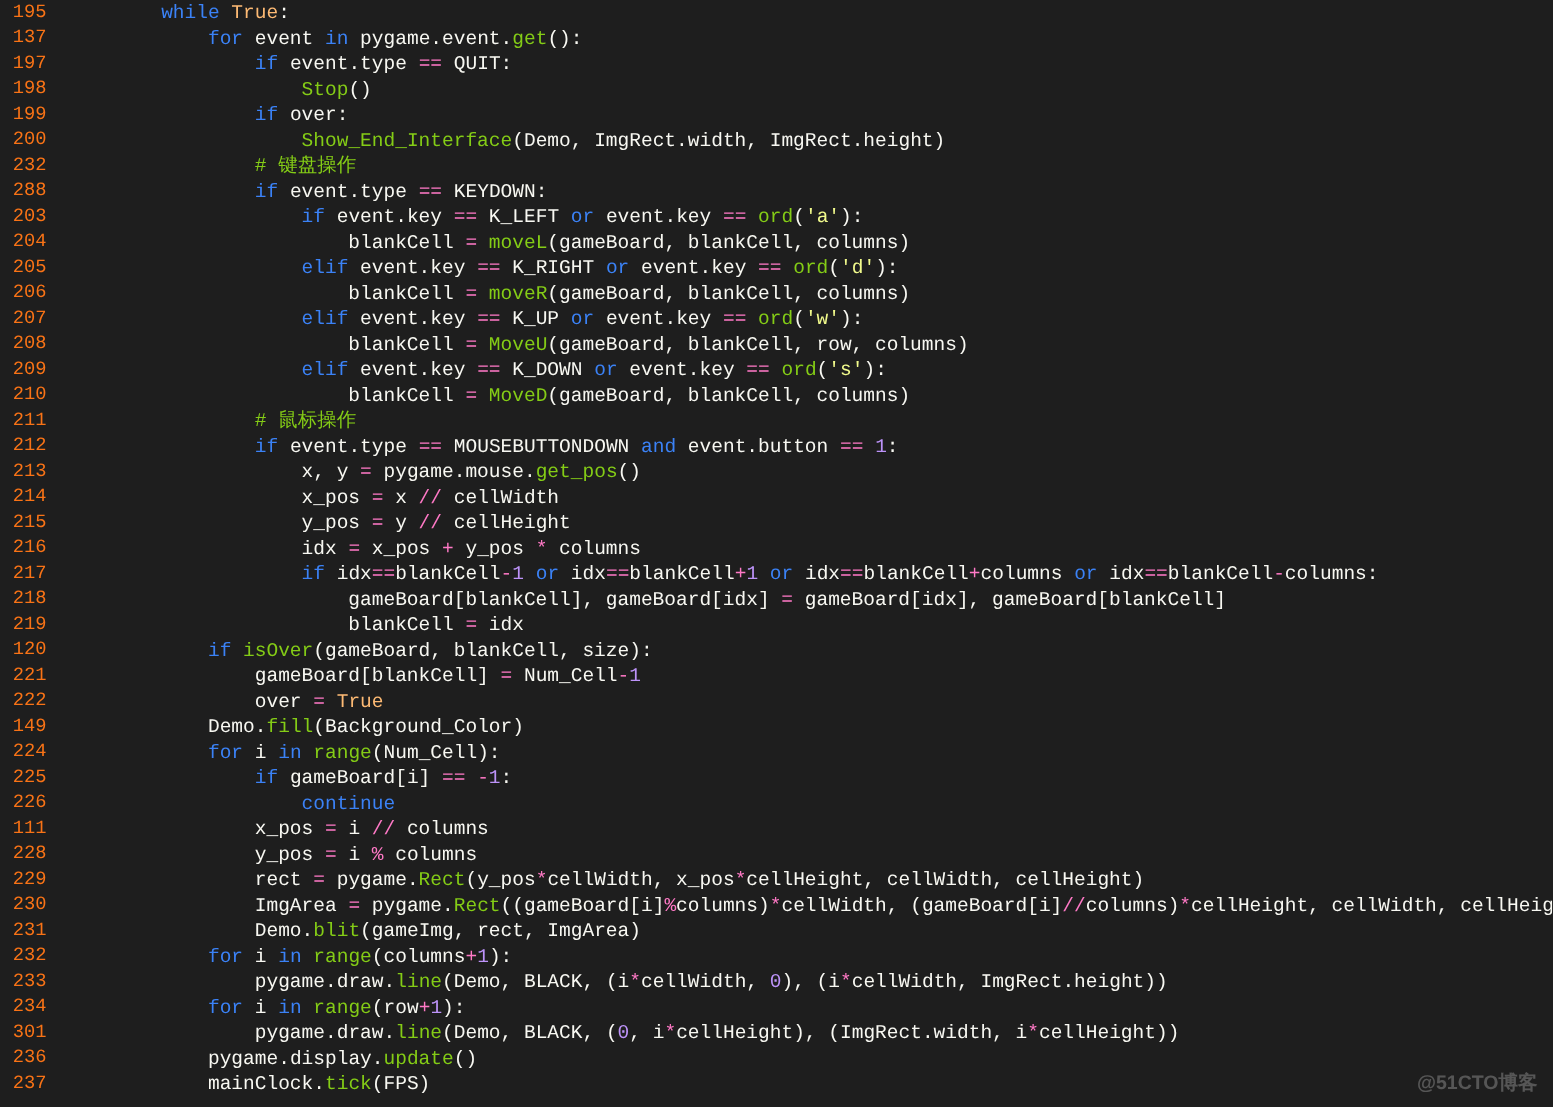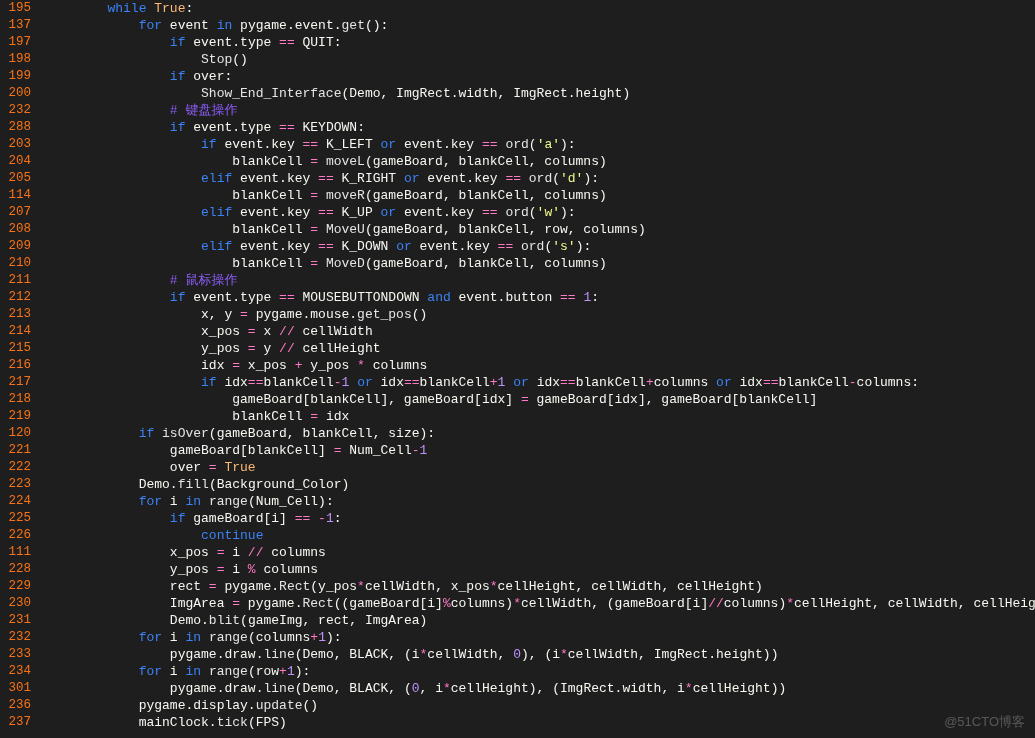--- a/index.html
+++ b/index.html
@@ -29,70 +29,71 @@
   }
   .gutter .ln { height: 17px; }
   .code {
     flex: 1;
     white-space: pre;
     overflow: hidden;
   }
   .code .line { height: 17px; }
   .kw  { color: #3b82f6; }      
   .bool{ color: #fdba74; }      
-  .fn  { color: #e5e5e5; text-align: center; }      
+  .fn  { color: #84cc16; text-align: center; }      
   .str { color: #f1fa8c; }      
   .num { color: #bd93f9; }      
   .op  { color: #ff79c6; }      
-  .cmt { color: #8b5cf6; }      
+  .cmt { color: #84cc16; }      
   .id  { color: #f8f8f2; }      
   .pun { color: #f8f8f2; }
   .watermark {
     position: absolute;
     right: 10px;
     bottom: 8px;
     color: rgba(255,255,255,0.25);
     font-size: 13px;
     font-family: sans-serif;
+    font-weight: bold;
   }
 </style>
 </head>
 <body>
 
 <div class="editor">
   <div class="gutter" id="gutter">
       <div class="ln">195</div>
       <div class="ln">137</div>
       <div class="ln">197</div>
       <div class="ln">198</div>
       <div class="ln">199</div>
       <div class="ln">200</div>
       <div class="ln">232</div>
       <div class="ln">288</div>
       <div class="ln">203</div>
       <div class="ln">204</div>
       <div class="ln">205</div>
-      <div class="ln">114</div>
+      <div class="ln">206</div>
       <div class="ln">207</div>
       <div class="ln">208</div>
       <div class="ln">209</div>
       <div class="ln">210</div>
       <div class="ln">211</div>
       <div class="ln">212</div>
       <div class="ln">213</div>
       <div class="ln">214</div>
       <div class="ln">215</div>
       <div class="ln">216</div>
       <div class="ln">217</div>
       <div class="ln">218</div>
       <div class="ln">219</div>
       <div class="ln">120</div>
       <div class="ln">221</div>
       <div class="ln">222</div>
-      <div class="ln">223</div>
+      <div class="ln">149</div>
       <div class="ln">224</div>
       <div class="ln">225</div>
       <div class="ln">226</div>
       <div class="ln">111</div>
       <div class="ln">228</div>
       <div class="ln">229</div>
       <div class="ln">230</div>
       <div class="ln">231</div>
       <div class="ln">232</div>
       <div class="ln">233</div>

